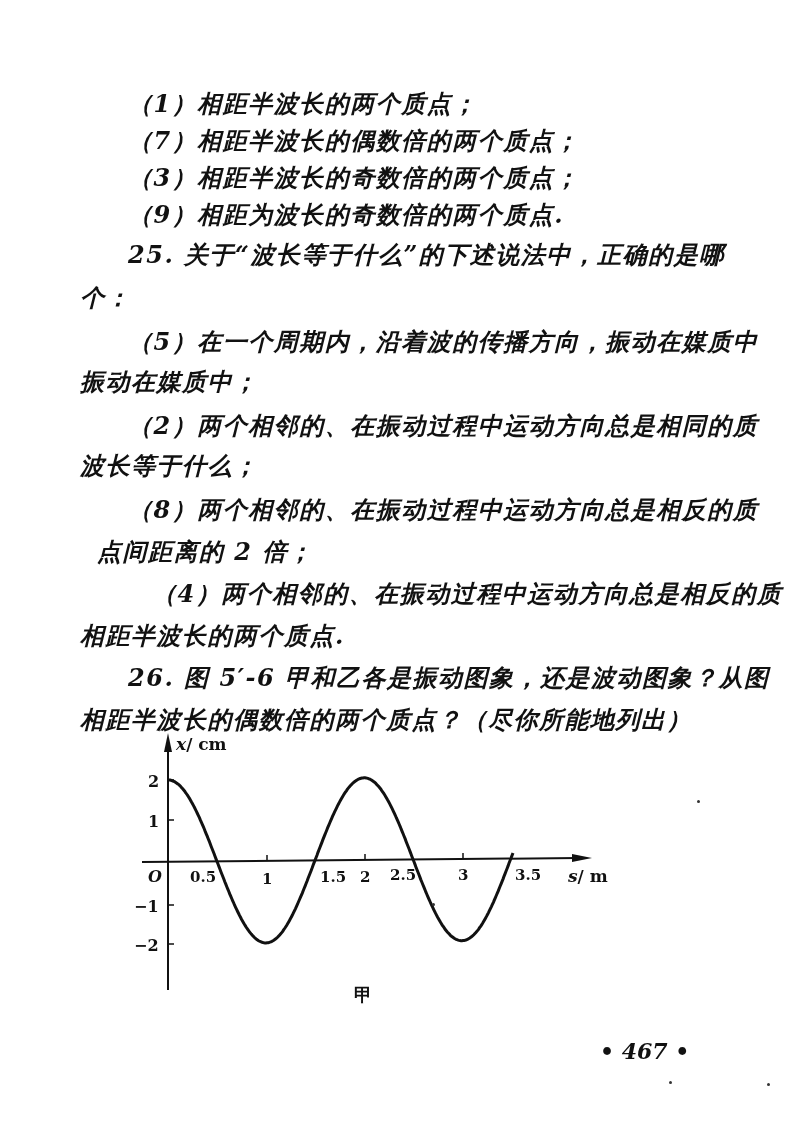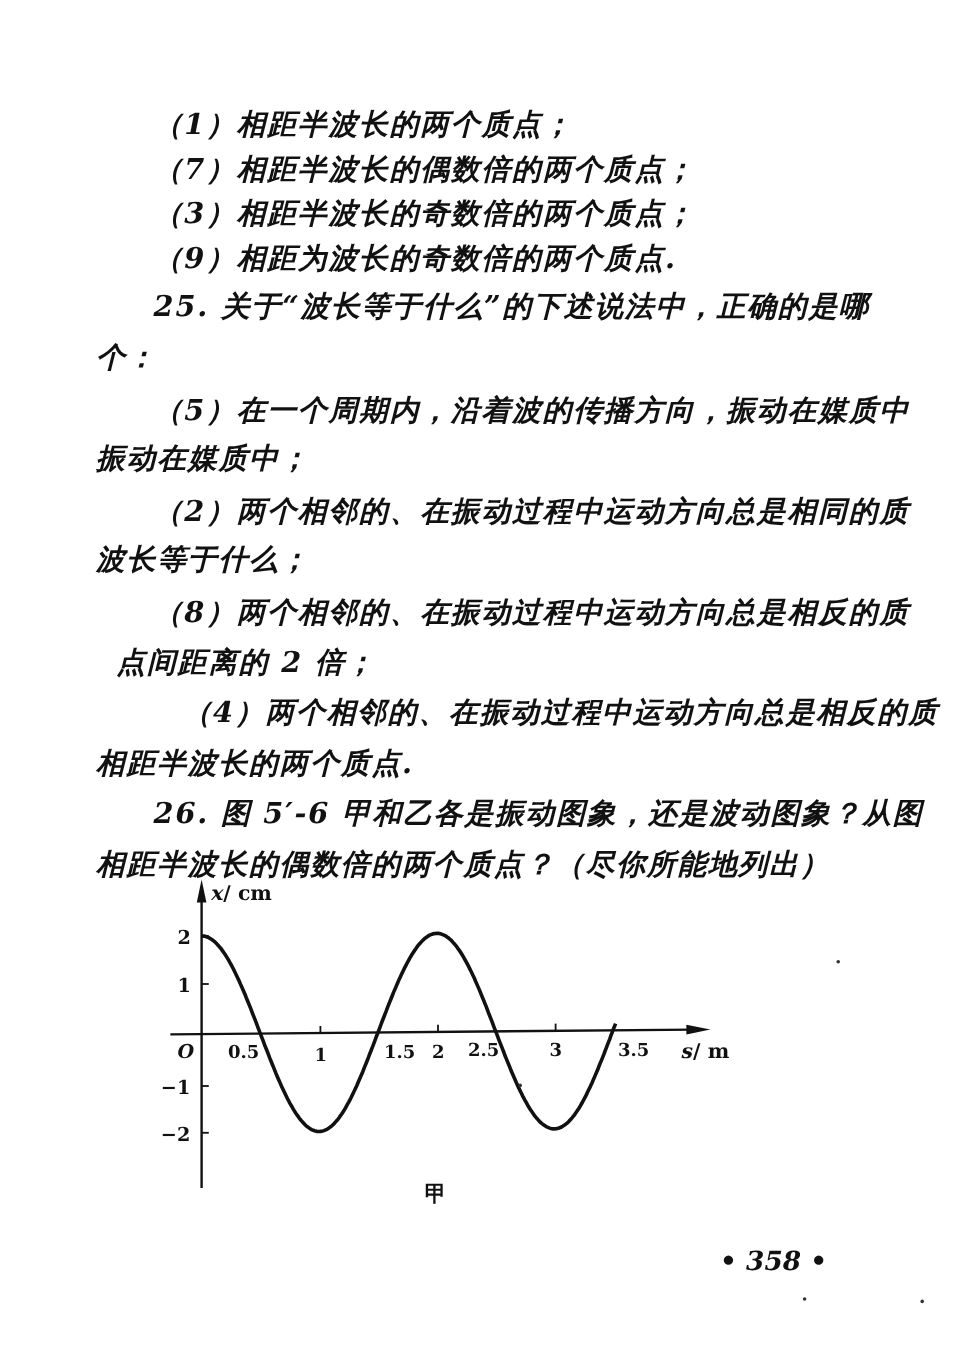--- a/index.html
+++ b/index.html
@@ -72,18 +72,18 @@
     <text x="320" y="882" font-size="15">1.5</text>
     <text x="360" y="882" font-size="15">2</text>
     <text x="390" y="880" font-size="15">2.5</text>
     <text x="458" y="880" font-size="15">3</text>
     <text x="515" y="880" font-size="15">3.5</text>
     <text x="568" y="882" font-size="17"><tspan font-style="italic">s</tspan>/ m</text>
   </g>
 </svg>
 
 <div class="caption">甲</div>
-<div class="page-num">• 358 •</div>
+<div class="page-num">• 467 •</div>
 
 <div class="speck" style="left:697px;top:800px;"></div>
 <div class="speck" style="left:432px;top:903px;"></div>
 <div class="speck" style="left:669px;top:1081px;"></div>
 <div class="speck" style="left:767px;top:1083px;"></div>
 
 </body></html>

